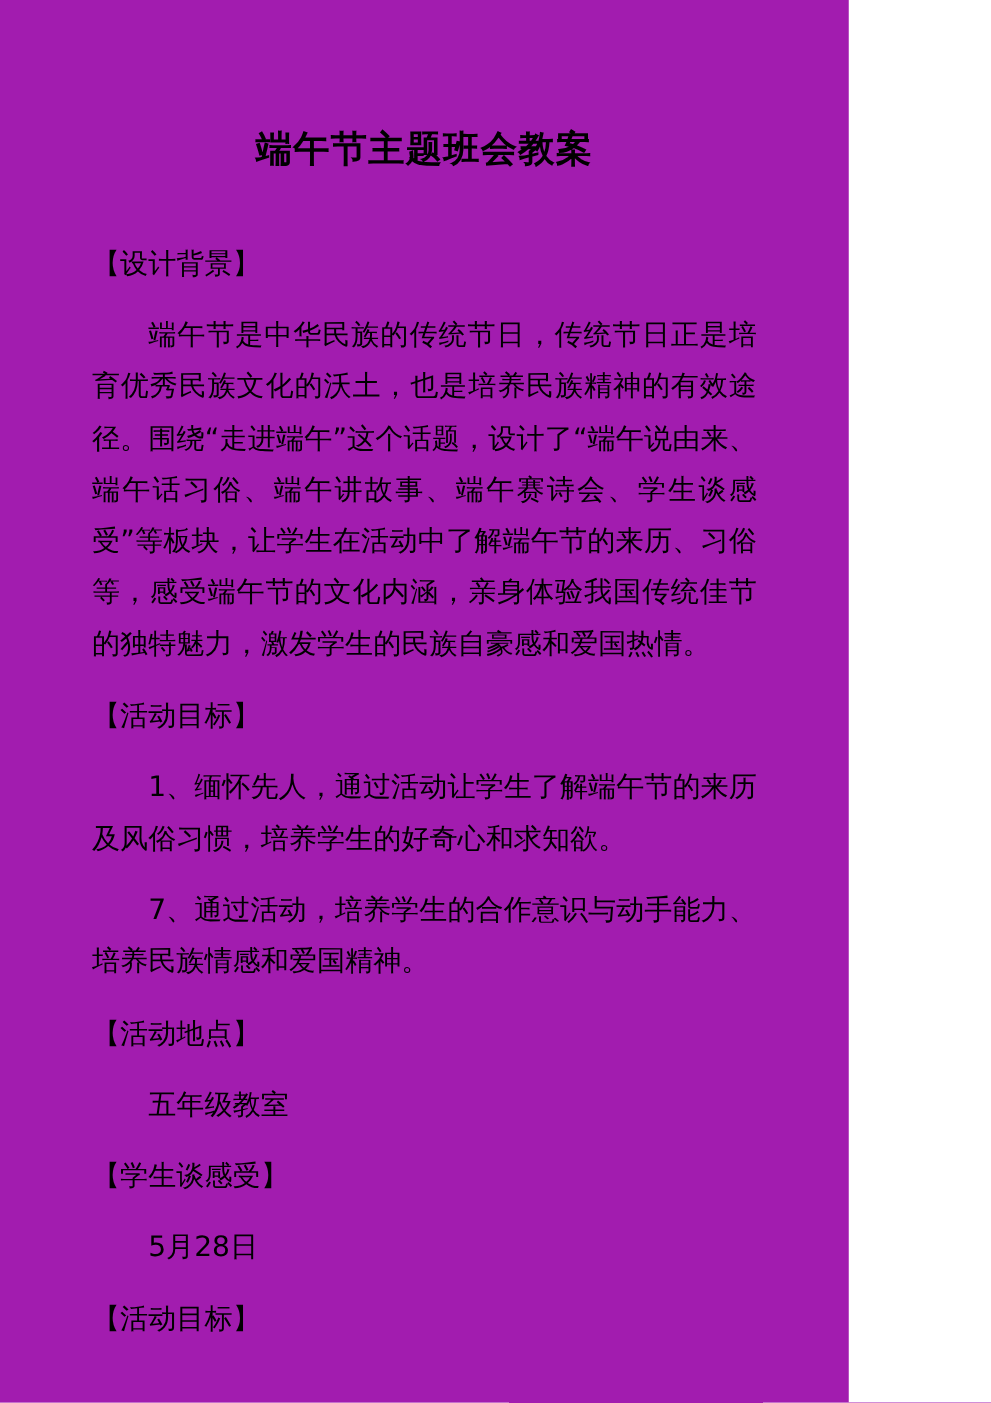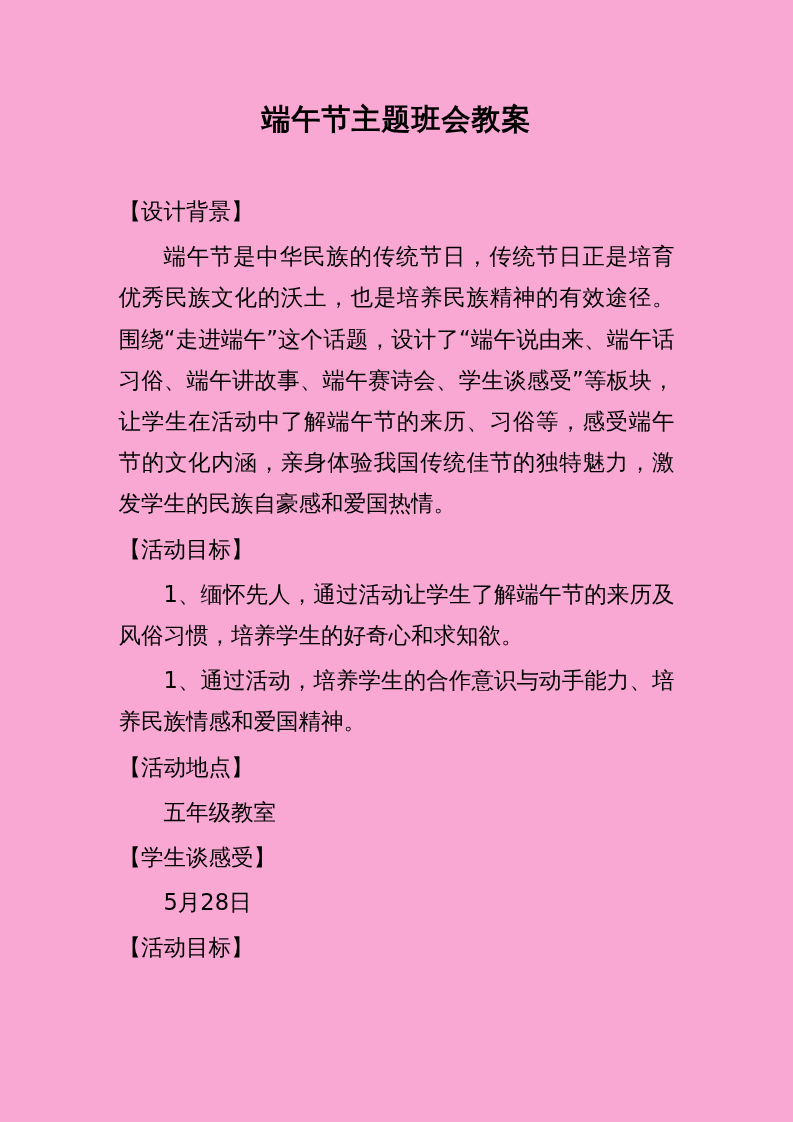--- a/index.html
+++ b/index.html
@@ -9,63 +9,63 @@
   body {
     width: 793px;
     height: 1122px;
     background: #ffffff;
     color: #000000;
     font-family: "DejaVu Sans", "Liberation Sans", sans-serif;
     overflow: hidden;
   }
   .page {
     position: relative;
-    width: 793px;
+    width: 679px;
     height: 1122px;
-    background: #f9a8d4;
+    background: #a21caf;
     box-sizing: border-box;
   }
   .doc-title {
     margin: 0;
     padding: 102px 0 0 0;
     text-align: center;
     font-size: 29px;
     line-height: 34px;
     font-weight: 700;
     letter-spacing: 1px;
   }
   .content {
     width: 564px;
     margin: 55px auto 0 auto;
     font-size: 22.5px;
     line-height: 41.2px;
     text-align: justify;
   }
   .content p {
-    margin: 4px;
+    margin: 16px;
     padding: 0;
   }
   .para {
     text-indent: 2em;
   }
   .heading {
     text-indent: 0;
   }
 </style>
 </head>
 <body>
 
 <div class="page">
   <h1 class="doc-title">端午节主题班会教案</h1>
 
   <div class="content">
     <p class="heading">【设计背景】</p>
     <p class="para">端午节是中华民族的传统节日，传统节日正是培育优秀民族文化的沃土，也是培养民族精神的有效途径。围绕“走进端午”这个话题，设计了“端午说由来、端午话习俗、端午讲故事、端午赛诗会、学生谈感受”等板块，让学生在活动中了解端午节的来历、习俗等，感受端午节的文化内涵，亲身体验我国传统佳节的独特魅力，激发学生的民族自豪感和爱国热情。</p>
     <p class="heading">【活动目标】</p>
     <p class="para">1、缅怀先人，通过活动让学生了解端午节的来历及风俗习惯，培养学生的好奇心和求知欲。</p>
-    <p class="para">1、通过活动，培养学生的合作意识与动手能力、培养民族情感和爱国精神。</p>
+    <p class="para">7、通过活动，培养学生的合作意识与动手能力、培养民族情感和爱国精神。</p>
     <p class="heading">【活动地点】</p>
     <p class="para">五年级教室</p>
     <p class="heading">【学生谈感受】</p>
     <p class="para">5月28日</p>
     <p class="heading">【活动目标】</p>
   </div>
 </div>
 
 </body></html>

